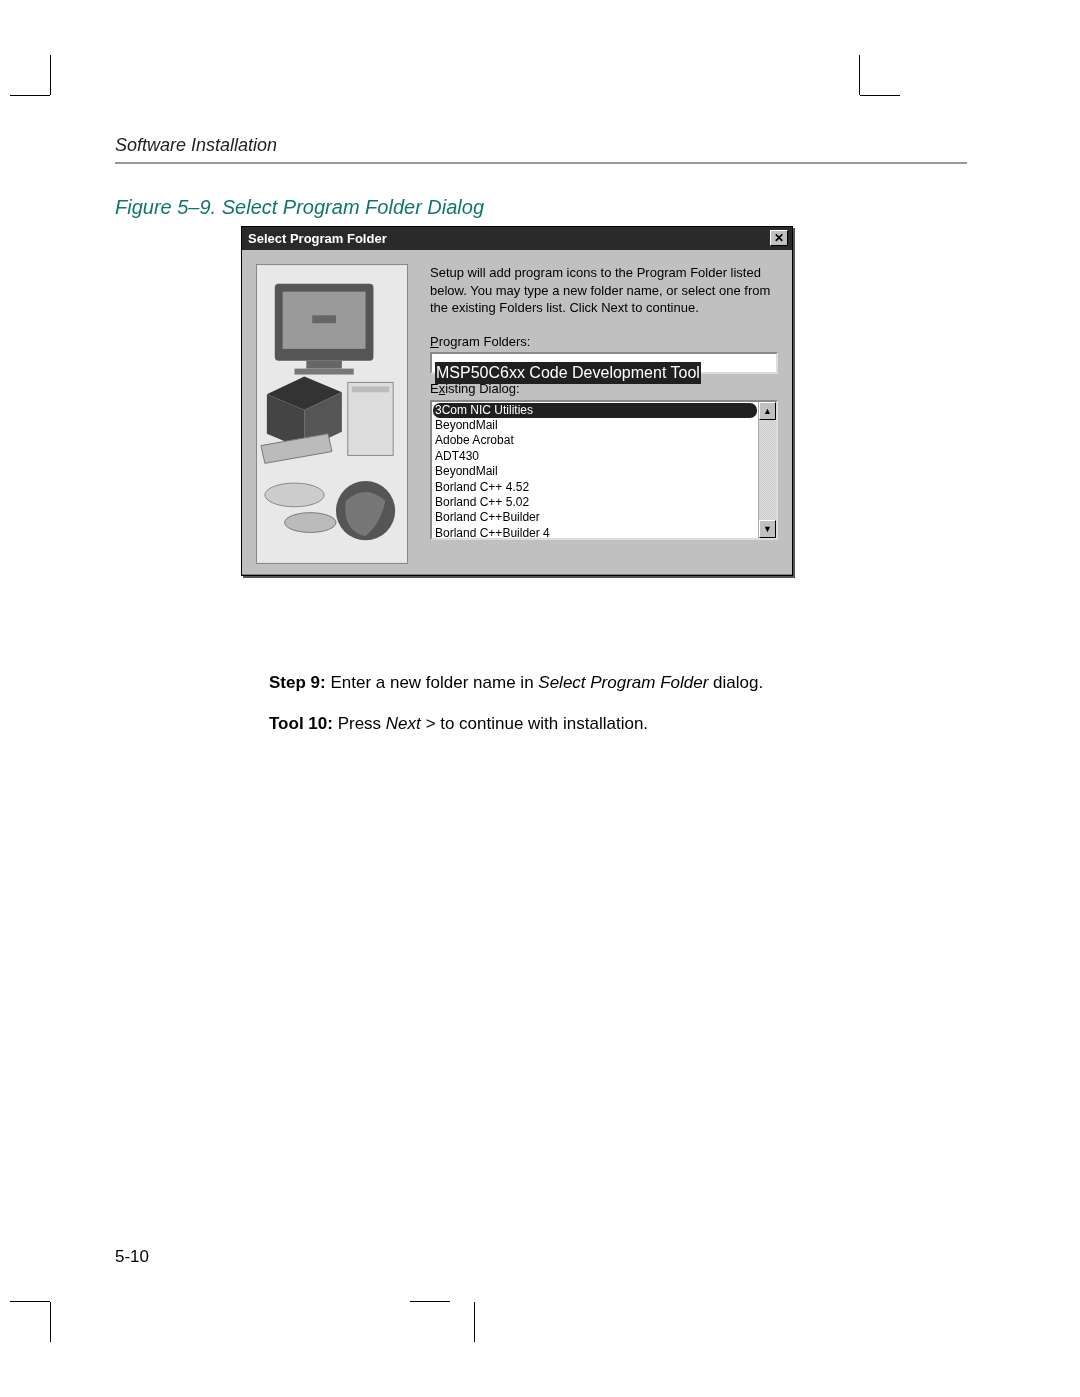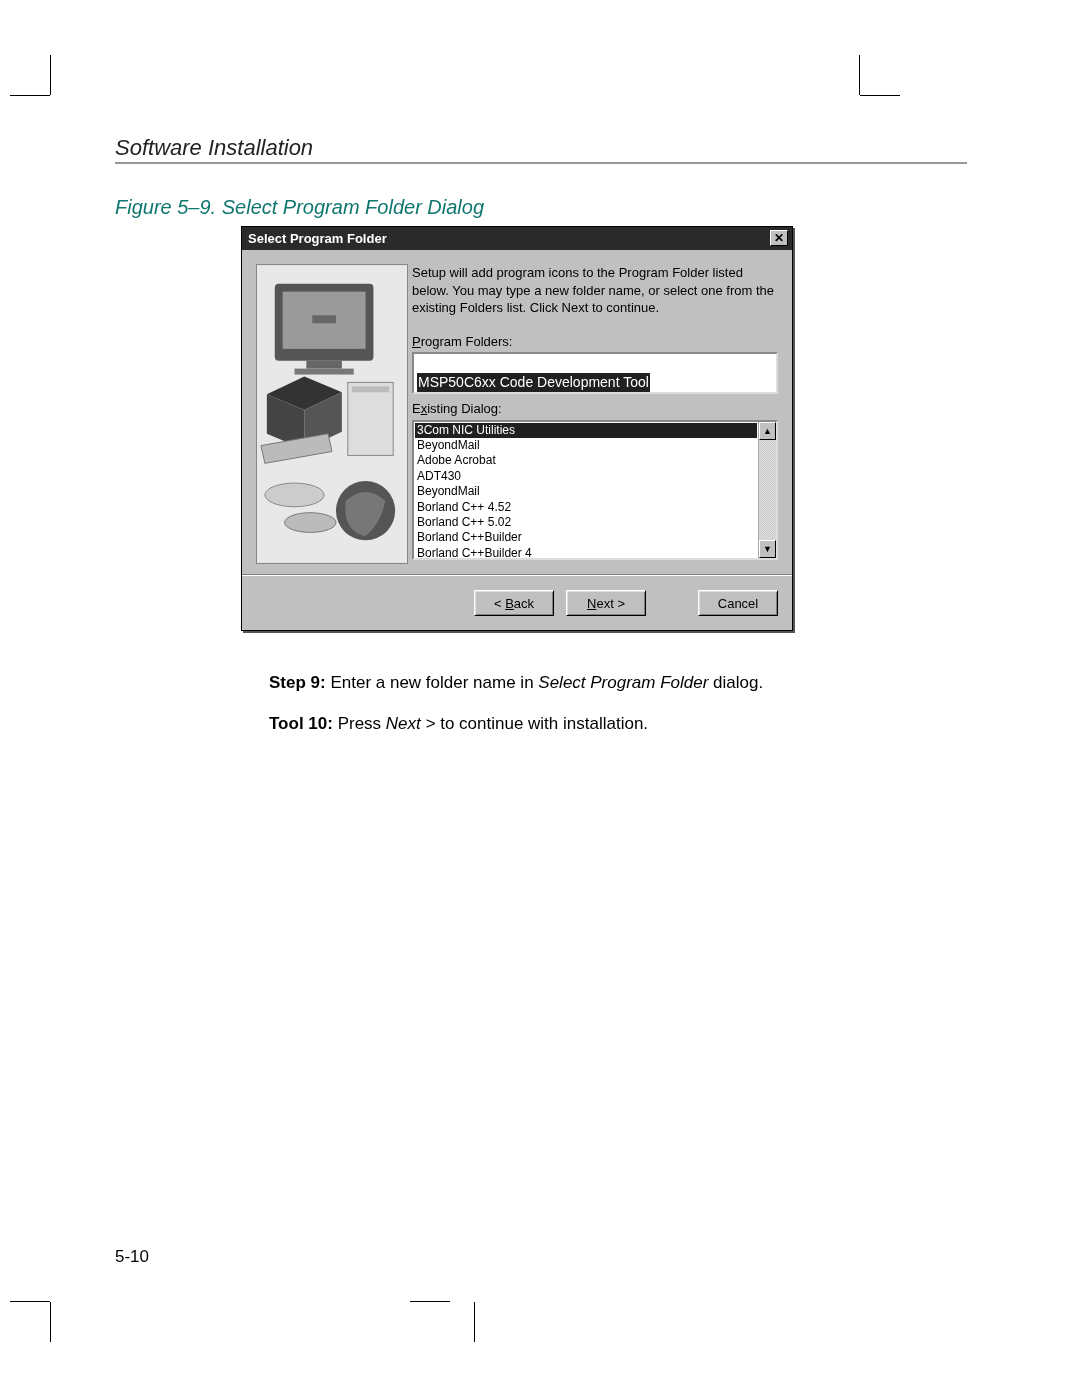--- a/index.html
+++ b/index.html
@@ -22,21 +22,21 @@
   .bl-h { bottom: 95px; left: 10px; }
   .bl-v { bottom: 55px; left: 50px; }
   .br-h { bottom: 95px; right: 630px; }
   .br-v { bottom: 55px; right: 605px; }
 
   .page-header {
     position: absolute;
     top: 135px;
     left: 115px;
     font-style: italic;
-    font-size: 22px;
+    font-size: 18px;
     color: #222;
   }
   .header-rule {
     position: absolute;
     top: 162px;
     left: 115px;
     width: 852px;
     height: 2px;
     background: #999;
   }
@@ -80,21 +80,21 @@
     display: flex; align-items: center; justify-content: center;
     font-family: Arial;
     font-size: 12px;
     font-weight: bold;
     color: #000;
     line-height: 1;
   }
   .dialog-body {
     display: flex;
     padding: 14px 14px 10px 14px;
-    gap: 4px;
+    gap: 22px;
     border-bottom: 1px solid #808080;
   }
   .installer-image {
     width: 152px;
     height: 300px;
     background: #e0e0e0;
     border: 1px solid #888;
     position: relative;
     overflow: hidden;
   }
@@ -109,22 +109,22 @@
   .instruction-text { margin-bottom: 16px; }
   .field-label { margin-top: 6px; margin-bottom: 2px; }
   .underline-first::first-letter { text-decoration: underline; }
   .ex-label span.ul-x { text-decoration: underline; }
   .text-input {
     width: 100%;
     height: 22px;
     border: 2px inset #ddd;
     background: #fff;
     font-family: "MS Sans Serif", Tahoma, sans-serif;
-    font-size: 14px;
-    padding: 19px 3px;
+    font-size: 16px;
+    padding: 8px 3px;
     color: #000;
   }
   .text-input.sel {
     background: #fff;
   }
   .text-input .seltext {
     background: #202020;
     color: #fff;
     padding: 0 1px;
     display: inline-block;
@@ -144,20 +144,21 @@
     padding: 1px 1px;
   }
   .list-item {
     padding: 0 2px;
     white-space: nowrap;
     line-height: 1.28;
   }
   .list-item.selected {
     background: #202020;
     color: #fff;
+    border-radius: 7px;
   }
   .scrollbar {
     width: 18px;
     background: #ddd;
     display: flex;
     flex-direction: column;
     border-left: 1px solid #aaa;
   }
   .sbtn {
     height: 18px;
@@ -287,30 +288,20 @@
               <span>▲</span>
             </div>
           <div class="strack"></div>
           <div class="sbtn">
               <span>▼</span>
             </div>
         </div>
       </div>
     </div>
   </div>
-  <div class="button-row">
-    <button class="win-btn">
-      <span>&lt; </span><span class="ul">B</span><span>ack</span>
-    </button>
-    <button class="win-btn">
-      <span class="ul">N</span><span>ext &gt;</span>
-    </button>
-    <div class="btn-gap"></div>
-    <button class="win-btn">Cancel</button>
-  </div>
 </div>
 
 <div class="steps">
   <p>
     <span class="bold">Step 9:</span><span> Enter a new folder name in </span><span class="ital">Select Program Folder</span><span> dialog.</span>
   </p>
   <p>
     <span class="bold">Tool 10:</span><span> Press </span><span class="ital">Next &gt;</span><span> to continue with installation.</span>
   </p>
 </div>

